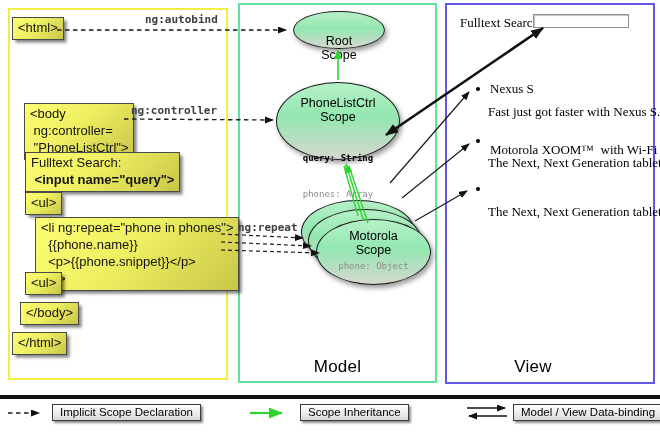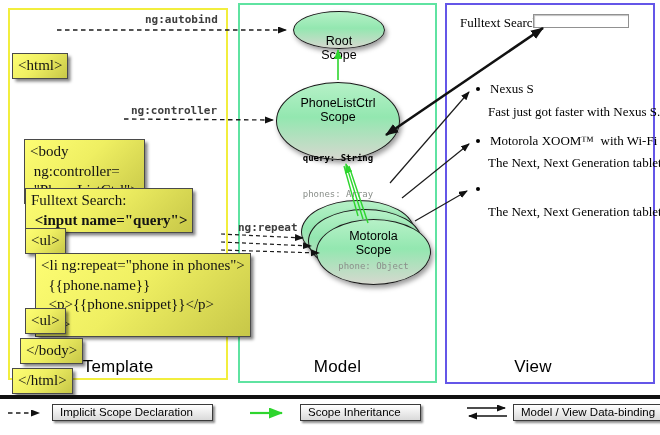--- a/index.html
+++ b/index.html
@@ -3,51 +3,50 @@
 <meta charset="utf-8">
 <style>
   html,body{margin:0;padding:0;background:#fff;}
   #stage{position:relative;width:660px;height:435px;background:#fff;overflow:hidden;
          font-family:"Liberation Sans",sans-serif;}
   .col{position:absolute;background:#fff;}
   .col-label{position:absolute;font-size:17px;color:#000;text-align:center;letter-spacing:.2px;}
   .codebox{position:absolute;border:1px solid #4a4a4a;
            background:linear-gradient(135deg,#fdfd73 0%,#efef62 45%,#c7c748 100%);
            box-shadow:2.5px 2.5px 3px rgba(0,0,0,.5);
-           font-family:Liberation Serif, serif;font-size:15px;line-height:1.3;
-           color:#141414;padding:2px 5px;white-space:pre;margin-top:36px;}
+           font-family:Liberation Sans, sans-serif;font-size:13px;line-height:1.3;
+           color:#141414;padding:2px 5px;white-space:pre;}
   .codebox b{font-weight:bold;}
   .arrow-label{position:absolute;font-family:"DejaVu Sans Mono",monospace;font-size:11px;
                font-weight:bold;color:#3e3e3e;white-space:pre;}
   .ellipse{position:absolute;border:1.5px solid #1a1a1a;border-radius:50%;
            background:linear-gradient(180deg,#b6f1c7 0%,#93e7b0 45%,#d6d8cf 100%);
            box-shadow:2px 3px 5px rgba(0,0,0,.4);text-align:center;}
   .ellipse .etitle{font-size:12.5px;color:#000;white-space:pre;line-height:1.15;}
   .eprops{font-family:"DejaVu Sans Mono",monospace;font-size:9px;line-height:1.35;white-space:pre;}
   .prop-strong{color:#000;font-weight:bold;}
   .prop-dim{color:#8a8f8a;}
   .viewtext{position:absolute;font-family:"Liberation Serif",serif;font-size:13px;color:#000;white-space:pre;}
   .bullet{position:absolute;width:4px;height:4px;border-radius:50%;background:#000;}
   .search-input{position:absolute;left:533px;top:14px;width:90px;height:12px;border:1px solid #919191;
                 background:#fff;box-shadow:inset 1px 1px 1px rgba(0,0,0,.25);font-size:10px;padding:0 2px;}
   .legend-box{position:absolute;border:1px solid #3a3a3a;background:linear-gradient(180deg,#ffffff,#dadada);
               box-shadow:1.5px 1.5px 2px rgba(0,0,0,.45);font-size:11.5px;color:#000;
-              padding:1px 19px 2px 7px;white-space:nowrap;}
+              padding:1px 7px 2px 7px;white-space:nowrap;}
   svg.overlay{position:absolute;left:0;top:0;width:660px;height:435px;pointer-events:none;z-index:40;}
 </style>
 </head>
 <body>
 
 <div id="stage">
 
   <div class="col" style="left:8px;top:8px;width:216px;height:368px;border:2px solid #f2ee3e;"></div>
   <div class="col" style="left:238px;top:3px;width:195px;height:376px;border:2px solid #5fe3a1;"></div>
   <div class="col" style="left:445px;top:3px;width:206px;height:377px;border:2px solid #6456e8;"></div>
 
-  <div class="col-label" style="left:8px;top:357px;width:220px;">Template</div>
   <div class="col-label" style="left:238px;top:357px;width:199px;">Model</div>
   <div class="col-label" style="left:445px;top:357px;width:176px;">View</div>
 
   <div class="codebox" style="left:12px;top:17px;">&lt;html&gt;</div>
   <div class="codebox" style="left:24px;top:103px;">&lt;body
  ng:controller=
  "PhoneListCtrl"&gt;</div>
   <div class="codebox" style="left:25px;top:152px;"><span>Fulltext Search:</span><br><b> &lt;input name="query"&gt;</b></div>
   <div class="codebox" style="left:25px;top:192px;">&lt;ul&gt;</div>
   <div class="codebox" style="left:35px;top:217px;">&lt;li ng:repeat="phone in phones"&gt;
@@ -85,21 +84,21 @@
   </div>
 
   <div class="viewtext" style="left:460px;top:15px;">Fulltext Search:</div>
   <input class="search-input" type="text" value="" style="">
 
   <div class="bullet" style="left:476px;top:87px;"></div>
   <div class="viewtext" style="left:490px;top:81px;">Nexus S</div>
   <div class="viewtext" style="left:488px;top:104px;">Fast just got faster with Nexus S.</div>
 
   <div class="bullet" style="left:476px;top:139px;"></div>
-  <div class="viewtext" style="left:490px;top:133px;">Motorola XOOM™  with Wi-Fi</div>
+  <div class="viewtext" style="left:490px;top:142px;">Motorola XOOM™  with Wi-Fi</div>
   <div class="viewtext" style="left:488px;top:155px;">The Next, Next Generation tablet.</div>
 
   <div class="bullet" style="left:476px;top:187px;"></div>
   <div class="viewtext" style="left:488px;top:204px;">The Next, Next Generation tablet.</div>
 
   <div class="legend-box" style="left:52px;top:404px;">Implicit Scope Declaration</div>
   <div class="legend-box" style="left:300px;top:404px;">Scope Inheritance</div>
   <div class="legend-box" style="left:513px;top:404px;">Model / View Data-binding</div>
 
   <svg class="overlay" viewBox="0 0 660 435">

